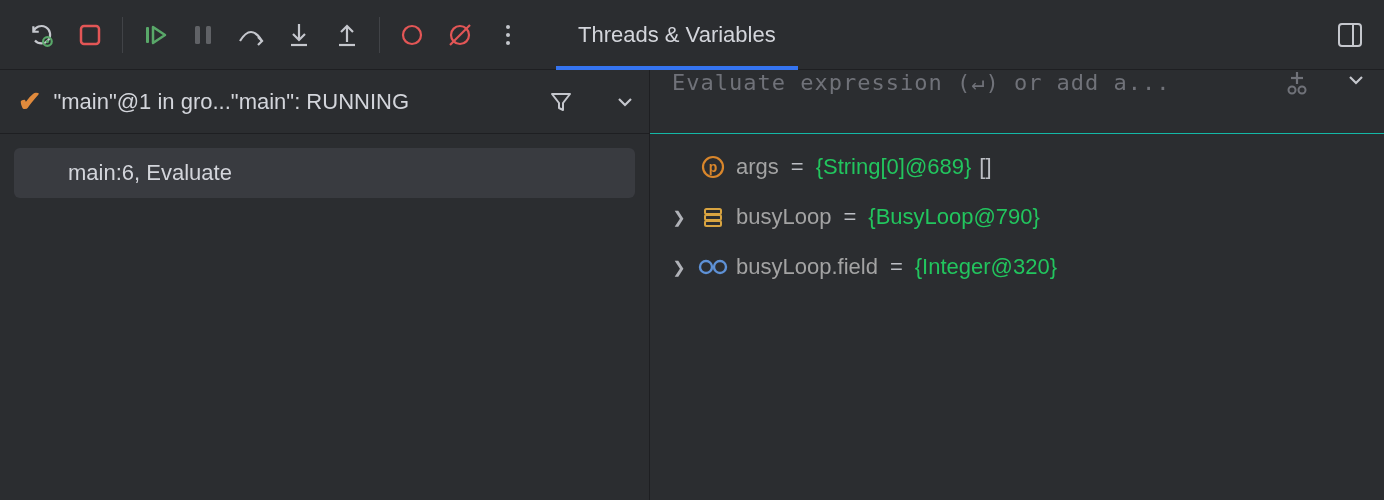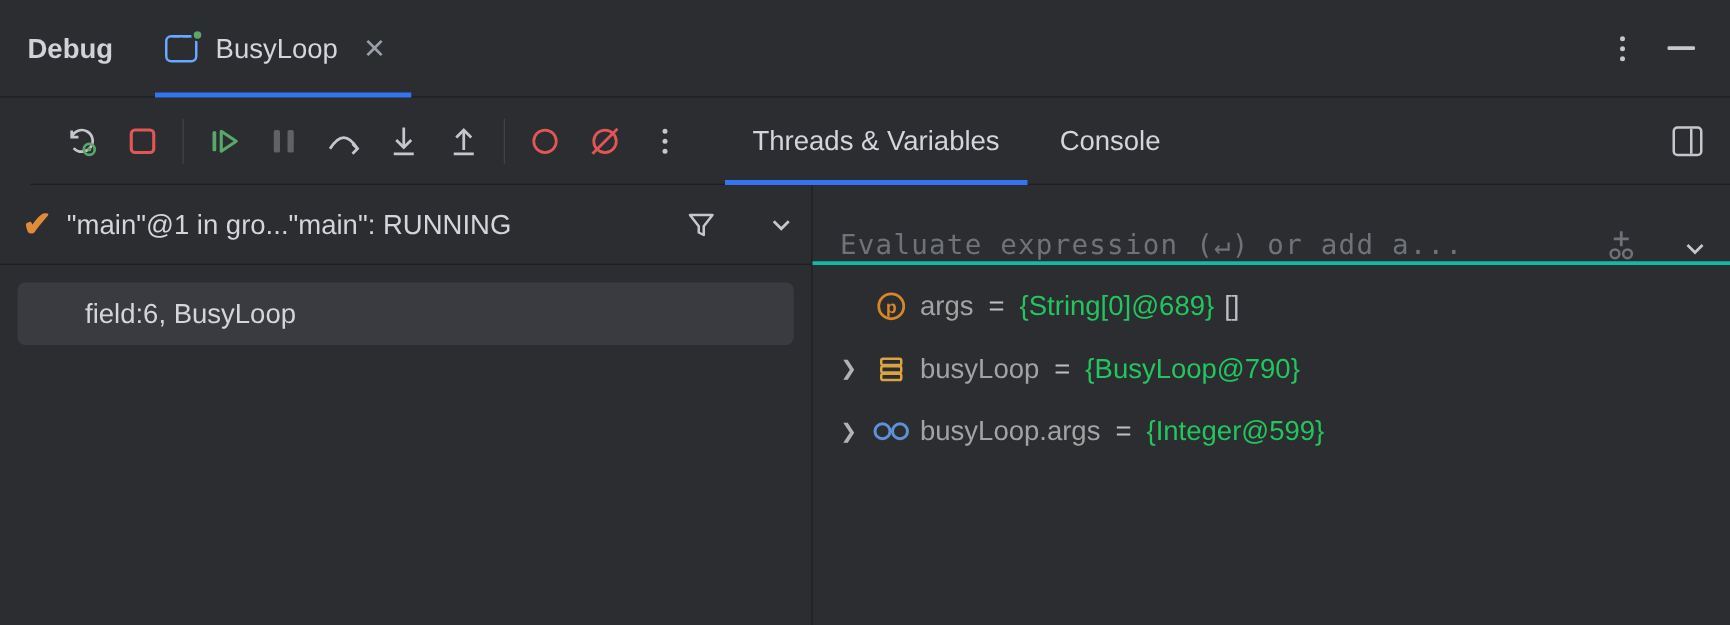--- a/index.html
+++ b/index.html
@@ -55,21 +55,20 @@
   .topbar-right { display: flex; align-items: center; gap: 34px; padding-right: 18px; }
   .vdots { display:flex; flex-direction:column; gap:4px; }
   .vdots span { width:4px; height:4px; border-radius:50%; background:#c5c7cd; }
   .hline { width: 22px; height: 3px; background: #c5c7cd; border-radius: 1px; }
 
   
   .toolbar {
     display: flex; align-items: center;
     height: 70px; padding: 0 10px 0 18px;
     border-bottom: 1px solid #1e1f22;
-    margin-left: 24px;
   }
   .tbtn {
     width: 48px; height: 48px;
     display: flex; align-items: center; justify-content: center;
     border-radius: 6px;
   }
   .sep { width: 1px; height: 36px; background: #414347; margin: 0 8px; }
 
   .sub-tabs { display: flex; align-items: stretch; height: 100%; margin-left: 22px; }
   .sub-tab {
@@ -109,23 +108,23 @@
   .tb-spacer { flex: 1; }
 
   .frames { padding: 14px; }
   .frame {
     height: 50px; border-radius: 6px; background: #393b40;
     display: flex; align-items: center; padding-left: 54px;
     color: #d3d5db;
   }
 
   .eval-bar {
-    display: flex; align-items: flex-end; height: 64px;
+    display: flex; align-items: flex-start; height: 64px;
     padding: 0 18px 0 22px;
-    border-bottom: 3px solid #14b8a6;
+    border-bottom: 1px solid #14b8a6;
     gap: 14px;
   }
   .eval-input {
     flex: 1; background: transparent; border: none; outline: none;
     color: #bcbec4; font-size: 22px;
     font-family: ui-monospace, "SF Mono", Menlo, Consolas, monospace;
     letter-spacing: 1px;
   }
   .eval-input::placeholder { color: #707279; }
 
@@ -139,116 +138,91 @@
   .vtail { color: #bcbec4; }
 
   
   svg { display: block; }
 </style>
 </head>
 <body>
 
 <div class="root">
 
-  <div class="topbar">
-    <div class="topbar-title">Debug</div>
-
-    <div class="config-tab">
-      <span class="config-icon">
-          <span class="config-dot"></span>
-        </span>
-      <span>BusyLoop</span>
-      <span class="close-x">✕</span>
-      <span class="underline"></span>
-    </div>
-
-    <div class="topbar-spacer"></div>
-    <div class="topbar-right">
+
+  <div class="toolbar">
+    <div class="tbtn">
+      <svg width="26" height="26" viewBox="0 0 24 24">
+          <path fill="none" stroke="#c5c7cd" stroke-width="2" d="M4 4v5h5M4 9a8 8 0 1 1 1.5 8"></path>
+          <circle cx="17" cy="18" r="4" fill="none" stroke="#59a869" stroke-width="2"></circle>
+          <circle cx="17" cy="18" r="1.5" fill="#59a869"></circle>
+        </svg>
+    </div>
+    <div class="tbtn">
+      <svg width="22" height="22">
+          <rect x="2" y="2" width="18" height="18" rx="3" fill="none" stroke="#e35656" stroke-width="2.5"></rect>
+        </svg>
+    </div>
+    <div class="sep"></div>
+    <div class="tbtn">
+      <svg width="24" height="24" viewBox="0 0 24 24">
+          <rect x="3" y="4" width="3" height="16" rx="1" fill="#59a869"></rect>
+          <path d="M10 4 L22 12 L10 20 Z" fill="none" stroke="#59a869" stroke-width="2.5" stroke-linejoin="round"></path>
+        </svg>
+    </div>
+    <div class="tbtn">
+      <svg width="20" height="22">
+          <rect x="2" y="2" width="5" height="18" rx="1.5" fill="#606266"></rect>
+          <rect x="13" y="2" width="5" height="18" rx="1.5" fill="#606266"></rect>
+        </svg>
+    </div>
+    <div class="tbtn">
+      <svg width="28" height="24" viewBox="0 0 28 24">
+          <path d="M3 18 Q14 0 25 18" fill="none" stroke="#c5c7cd" stroke-width="2.2"></path>
+          <path d="M21 14 L25 18 L21 22" fill="none" stroke="#c5c7cd" stroke-width="2.2"></path>
+        </svg>
+    </div>
+    <div class="tbtn">
+      <svg width="24" height="26" viewBox="0 0 24 26">
+          <line x1="12" y1="2" x2="12" y2="18" stroke="#c5c7cd" stroke-width="2.2"></line>
+          <path d="M6 12 L12 18 L18 12" fill="none" stroke="#c5c7cd" stroke-width="2.2"></path>
+          <line x1="4" y1="23" x2="20" y2="23" stroke="#c5c7cd" stroke-width="2.2"></line>
+        </svg>
+    </div>
+    <div class="tbtn">
+      <svg width="24" height="26" viewBox="0 0 24 26">
+          <line x1="12" y1="20" x2="12" y2="4" stroke="#c5c7cd" stroke-width="2.2"></line>
+          <path d="M6 10 L12 4 L18 10" fill="none" stroke="#c5c7cd" stroke-width="2.2"></path>
+          <line x1="4" y1="23" x2="20" y2="23" stroke="#c5c7cd" stroke-width="2.2"></line>
+        </svg>
+    </div>
+    <div class="sep"></div>
+    <div class="tbtn">
+      <svg width="24" height="24">
+          <circle cx="12" cy="12" r="9" fill="none" stroke="#e35656" stroke-width="2.2"></circle>
+        </svg>
+    </div>
+    <div class="tbtn">
+      <svg width="26" height="26" viewBox="0 0 26 26">
+          <circle cx="13" cy="13" r="9" fill="none" stroke="#e35656" stroke-width="2.2"></circle>
+          <line x1="3" y1="23" x2="23" y2="3" stroke="#e35656" stroke-width="2.2"></line>
+        </svg>
+    </div>
+    <div class="tbtn">
       <div class="vdots">
           <span></span>
           <span></span>
           <span></span>
         </div>
-      <div class="hline"></div>
-    </div>
-  </div>
-
-  <div class="toolbar">
-    <div class="tbtn">
-      <svg width="26" height="26" viewBox="0 0 24 24">
-          <path fill="none" stroke="#c5c7cd" stroke-width="2" d="M4 4v5h5M4 9a8 8 0 1 1 1.5 8"></path>
-          <circle cx="17" cy="18" r="4" fill="none" stroke="#59a869" stroke-width="2"></circle>
-          <circle cx="17" cy="18" r="1.5" fill="#59a869"></circle>
-        </svg>
-    </div>
-    <div class="tbtn">
-      <svg width="22" height="22">
-          <rect x="2" y="2" width="18" height="18" rx="3" fill="none" stroke="#e35656" stroke-width="2.5"></rect>
-        </svg>
-    </div>
-    <div class="sep"></div>
-    <div class="tbtn">
-      <svg width="24" height="24" viewBox="0 0 24 24">
-          <rect x="3" y="4" width="3" height="16" rx="1" fill="#59a869"></rect>
-          <path d="M10 4 L22 12 L10 20 Z" fill="none" stroke="#59a869" stroke-width="2.5" stroke-linejoin="round"></path>
-        </svg>
-    </div>
-    <div class="tbtn">
-      <svg width="20" height="22">
-          <rect x="2" y="2" width="5" height="18" rx="1.5" fill="#606266"></rect>
-          <rect x="13" y="2" width="5" height="18" rx="1.5" fill="#606266"></rect>
-        </svg>
-    </div>
-    <div class="tbtn">
-      <svg width="28" height="24" viewBox="0 0 28 24">
-          <path d="M3 18 Q14 0 25 18" fill="none" stroke="#c5c7cd" stroke-width="2.2"></path>
-          <path d="M21 14 L25 18 L21 22" fill="none" stroke="#c5c7cd" stroke-width="2.2"></path>
-        </svg>
-    </div>
-    <div class="tbtn">
-      <svg width="24" height="26" viewBox="0 0 24 26">
-          <line x1="12" y1="2" x2="12" y2="18" stroke="#c5c7cd" stroke-width="2.2"></line>
-          <path d="M6 12 L12 18 L18 12" fill="none" stroke="#c5c7cd" stroke-width="2.2"></path>
-          <line x1="4" y1="23" x2="20" y2="23" stroke="#c5c7cd" stroke-width="2.2"></line>
-        </svg>
-    </div>
-    <div class="tbtn">
-      <svg width="24" height="26" viewBox="0 0 24 26">
-          <line x1="12" y1="20" x2="12" y2="4" stroke="#c5c7cd" stroke-width="2.2"></line>
-          <path d="M6 10 L12 4 L18 10" fill="none" stroke="#c5c7cd" stroke-width="2.2"></path>
-          <line x1="4" y1="23" x2="20" y2="23" stroke="#c5c7cd" stroke-width="2.2"></line>
-        </svg>
-    </div>
-    <div class="sep"></div>
-    <div class="tbtn">
-      <svg width="24" height="24">
-          <circle cx="12" cy="12" r="9" fill="none" stroke="#e35656" stroke-width="2.2"></circle>
-        </svg>
-    </div>
-    <div class="tbtn">
-      <svg width="26" height="26" viewBox="0 0 26 26">
-          <circle cx="13" cy="13" r="9" fill="none" stroke="#e35656" stroke-width="2.2"></circle>
-          <line x1="3" y1="23" x2="23" y2="3" stroke="#e35656" stroke-width="2.2"></line>
-        </svg>
-    </div>
-    <div class="tbtn">
-      <div class="vdots">
-          <span></span>
-          <span></span>
-          <span></span>
-        </div>
     </div>
 
     <div class="sub-tabs">
       <div class="sub-tab active">
         <span>Threads &amp; Variables</span>
         <span class="st-underline"></span>
-      </div>
-      <div class="sub-tab">
-        <span>Console</span>
       </div>
     </div>
 
     <div class="toolbar-spacer"></div>
     <div class="tbtn">
       <div class="layout-icon"></div>
     </div>
   </div>
 
   <div class="body">
@@ -265,21 +239,21 @@
         </span>
         <span style="width:18px"></span>
         <span>
           <svg width="20" height="20" viewBox="0 0 20 20">
               <path d="M4 7l6 6 6-6" fill="none" stroke="#c5c7cd" stroke-width="2.2"></path>
             </svg>
         </span>
       </div>
       <div class="frames">
         <div class="frame">
-          <span>field:6, BusyLoop</span>
+          <span>main:6, Evaluate</span>
         </div>
       </div>
     </div>
 
     <div class="right">
       <div class="eval-bar">
         <input class="eval-input" placeholder="Evaluate expression (↵) or add a..." style="">
         <span>
           <svg width="26" height="26" viewBox="0 0 26 26">
               <line x1="13" y1="2" x2="13" y2="14" stroke="#707279" stroke-width="2.2"></line>
@@ -326,22 +300,22 @@
           </div>
           <div class="var-row">
             <span class="expander">❯</span>
             <span class="vicon">
               <svg width="30" height="18" viewBox="0 0 30 18">
                 <circle cx="8" cy="9" r="6" fill="none" stroke="#5e91d6" stroke-width="2.4"></circle>
                 <circle cx="22" cy="9" r="6" fill="none" stroke="#5e91d6" stroke-width="2.4"></circle>
                 <line x1="14" y1="9" x2="16" y2="9" stroke="#5e91d6" stroke-width="2.4"></line>
               </svg>
             </span>
-            <span class="vname">busyLoop.args</span>
+            <span class="vname">busyLoop.field</span>
             <span class="veq"> = </span>
-            <span class="vval">{Integer@599}</span>
+            <span class="vval">{Integer@320}</span>
             <span class="vtail"></span>
           </div>
         </div>
     </div>
   </div>
 
 </div>
 
 </body></html>

